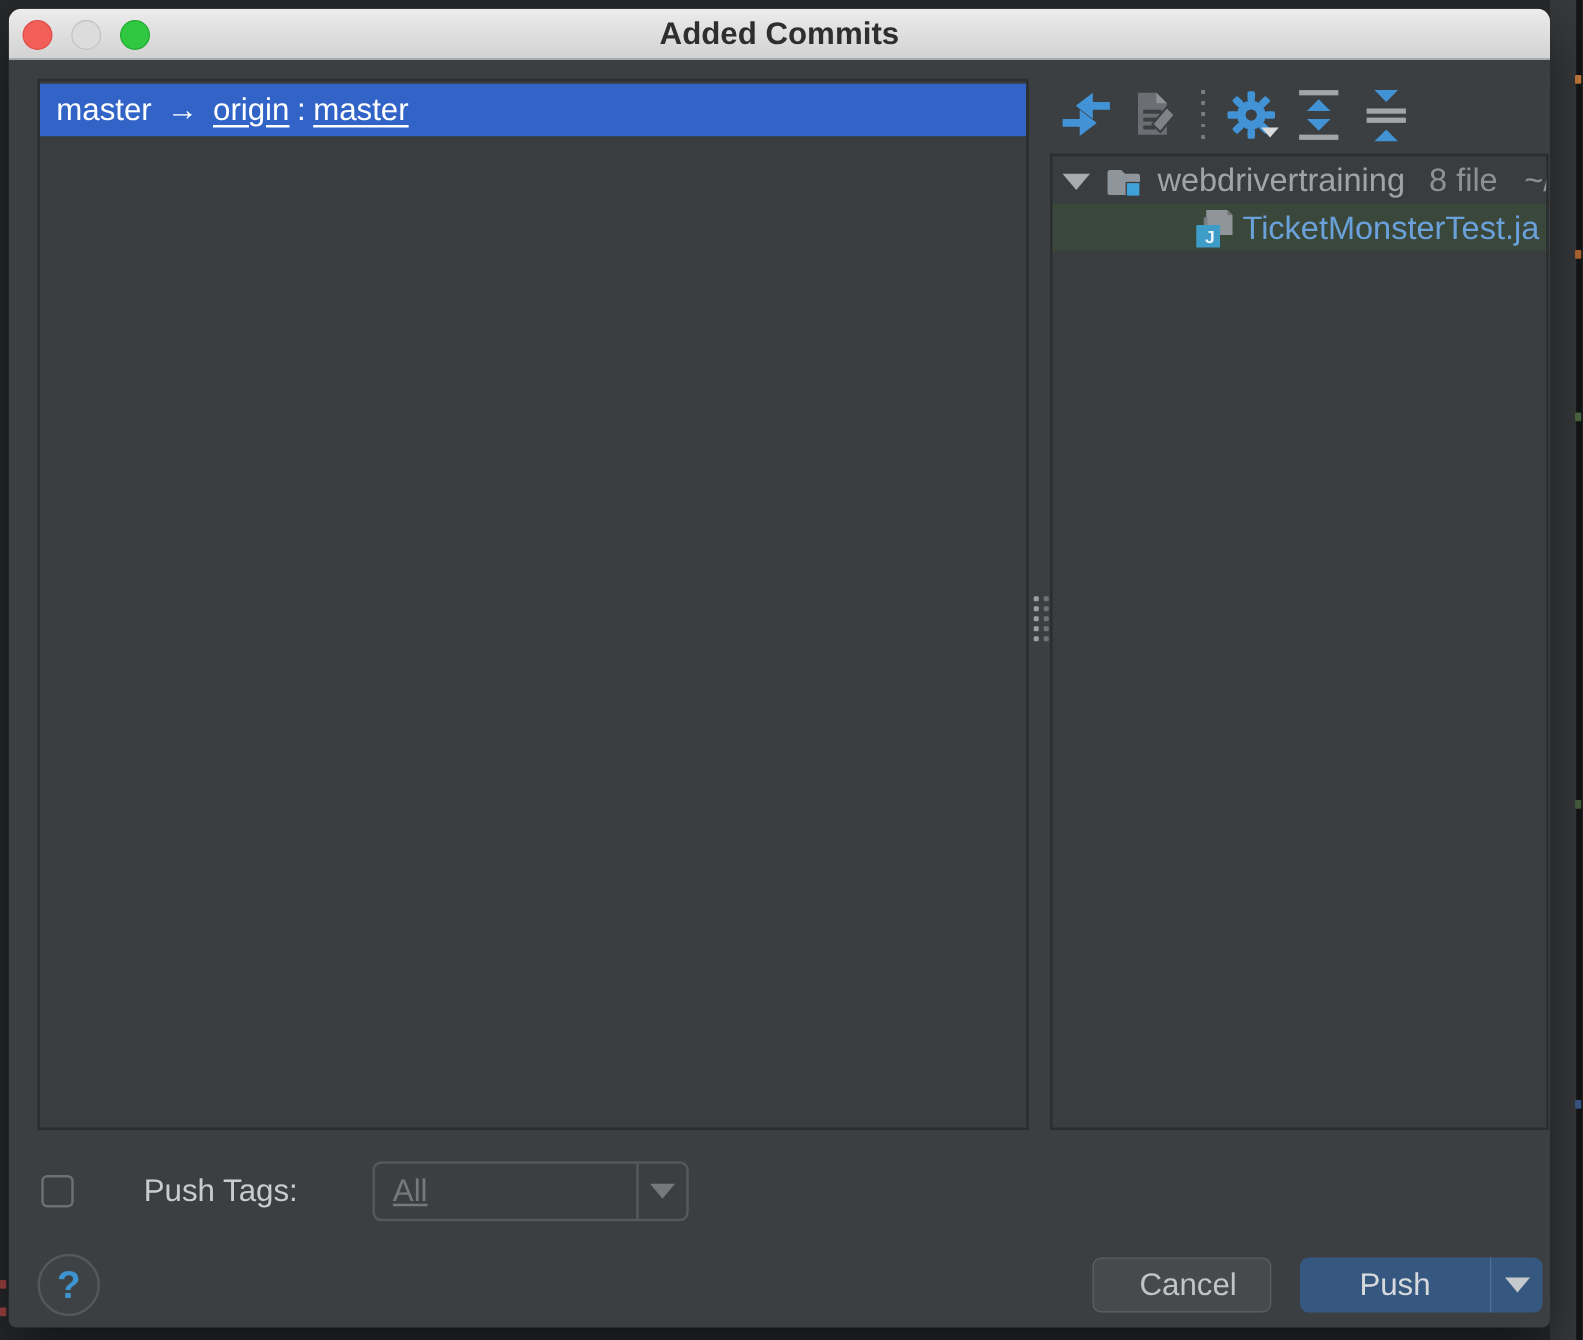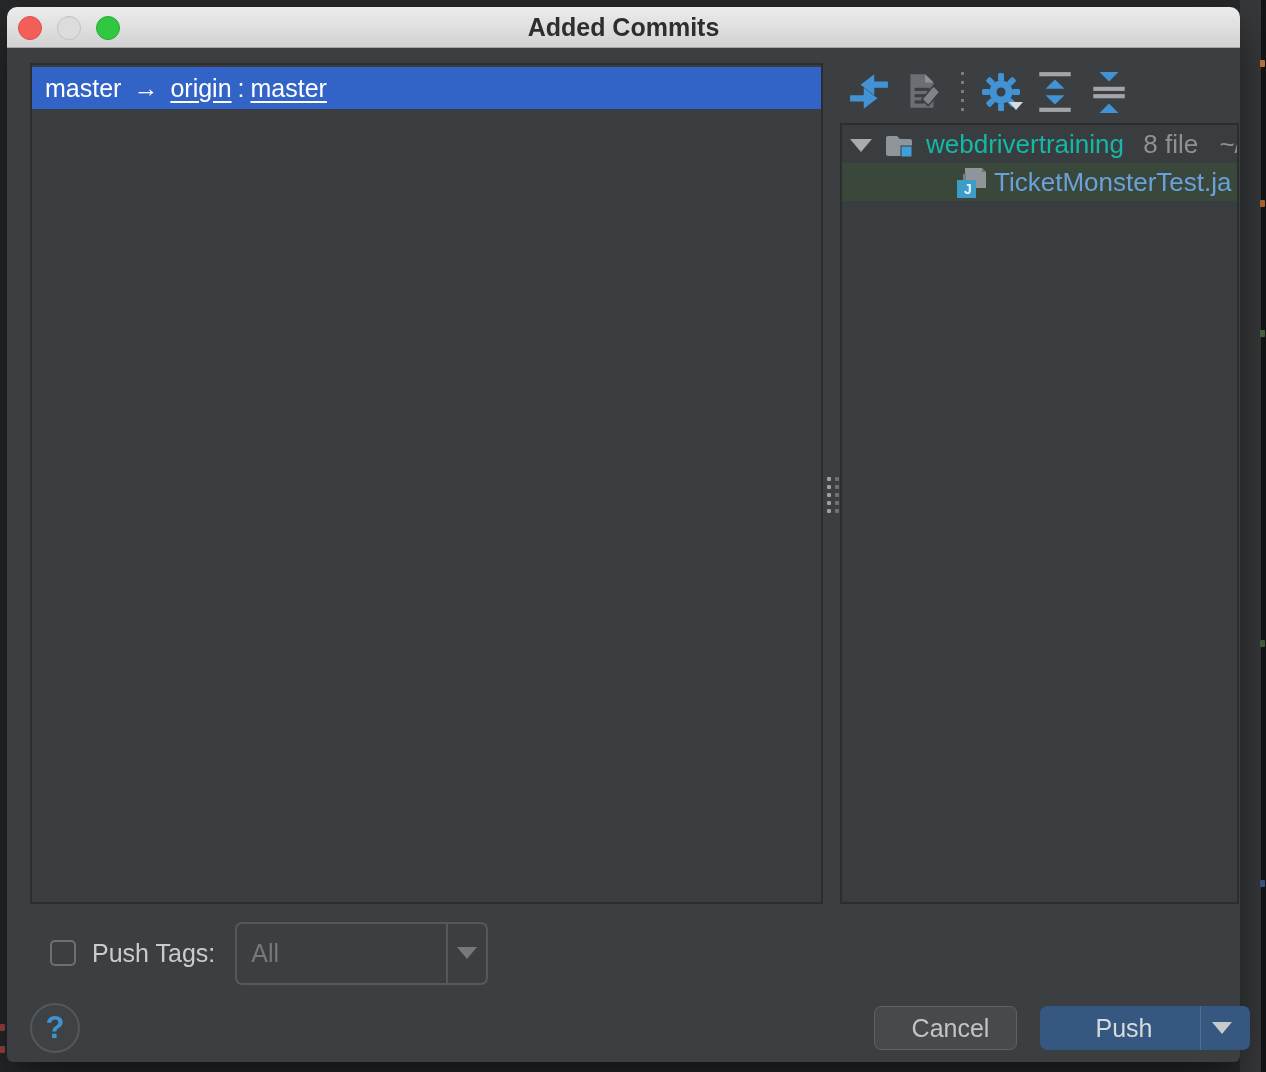--- a/index.html
+++ b/index.html
@@ -60,47 +60,47 @@
 
   
   .tree-panel { position:absolute; left:833px; top:116px; width:399px; height:781px;
                 background:#3a3d3f; border:2px solid #2b2d2f; overflow:hidden; font-size:26px; }
   .trow { position:relative; height:38px; line-height:38px; white-space:nowrap; overflow:hidden; }
   .trow.added { background:#3a473b; }
   .expander { position:absolute; top:14px; width:0; height:0; cursor:pointer;
               border-left:11px solid transparent; border-right:11px solid transparent;
               border-top:13px solid #a9abad; }
   .ticon { position:absolute; top:7px; }
-  .tlabel { color:#14b8a6; }
+  .tlabel { color:#a3a3a3; }
   .tdim { color:#8e9193; }
   .tfile { color:#6ba1da; }
   .java-icon { position:absolute; top:3px; width:34px; height:34px; }
   .java-letter { position:absolute; left:4px; top:13px; width:18px; height:18px;
                  font-size:14px; font-weight:bold; color:#eaf4f9; text-align:center; line-height:20px; }
 
   
-  .push-tags-row { position:absolute; left:43px; top:919px; height:54px; display:flex; align-items:center; }
+  .push-tags-row { position:absolute; left:26px; top:919px; height:54px; display:flex; align-items:center;gap:40px; }
   .checkbox { width:26px; height:26px; border:2px solid #6c7072; border-radius:5px; background:#3c3f41; cursor:pointer; }
   .pt-label { margin-left:16px; font-size:25px; color:#c9cbcd; }
-  .combo { margin-left:20px; width:253px; height:63px; border:2px solid #56595b; border-radius:7px;
-           display:flex; align-items:center; position:relative; color:#75797b; }
+  .combo { margin-left:20px; width:253px; height:48px; border:2px solid #56595b; border-radius:7px;
+           display:flex; align-items:center; position:relative; color:#75797b;text-decoration:underline; }
   .combo-value { padding-left:14px; font-size:25px; }
   .combo-arrow-box { position:absolute; right:0; top:0; width:40px; height:100%;
                      border-left:2px solid #56595b; display:flex; align-items:center; justify-content:center; }
   .combo-tri { width:0; height:0; border-left:10px solid transparent; border-right:10px solid transparent;
                border-top:12px solid #75797b; }
 
   
   .help-btn { position:absolute; left:23px; top:996px; width:50px; height:50px; border-radius:50%;
               border:2px solid #55585a; background:#3f4244; color:#3e94d1;
               font-size:31px; font-weight:bold; text-align:center; line-height:46px; cursor:pointer; }
   .btn { position:absolute; top:999px; height:44px; border-radius:7px; font-size:25px;
          display:flex; align-items:center; justify-content:center; cursor:pointer; }
   .btn-cancel { left:867px; width:143px; background:#47494b; border:1px solid #5e6163; color:#c2c5c7;padding-left:10px; }
-  .btn-push { left:1033px; width:210px; background:#365880; color:#d7dadd; }
+  .btn-push { left:1033px; width:194px; background:#365880; color:#d7dadd; }
   .push-main { width:152px; text-align:center; }
   .push-arrow-box { width:42px; height:100%; border-left:1px solid #4e7096;
                     display:flex; align-items:center; justify-content:center; }
   .push-tri { width:0; height:0; border-left:10px solid transparent; border-right:10px solid transparent;
               border-top:12px solid #c6cacd; }
 </style>
 </head>
 <body>
 
 <div class="screen">

